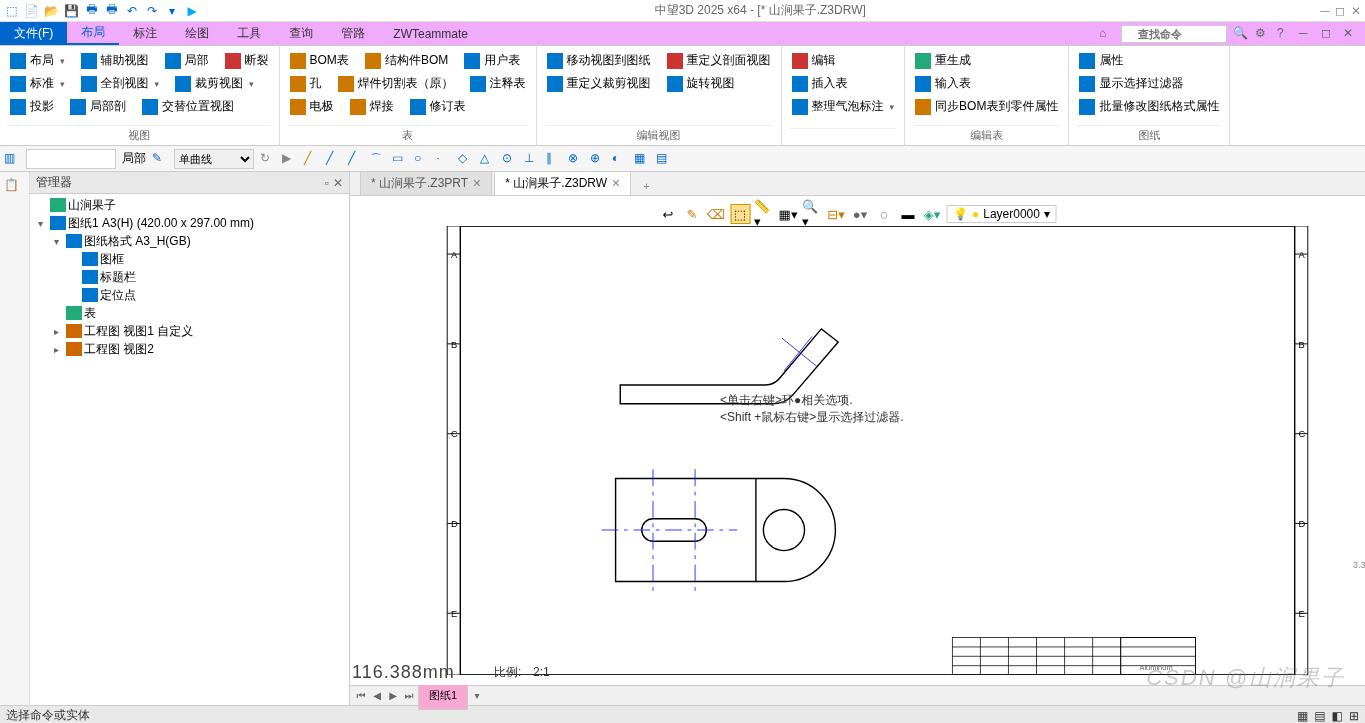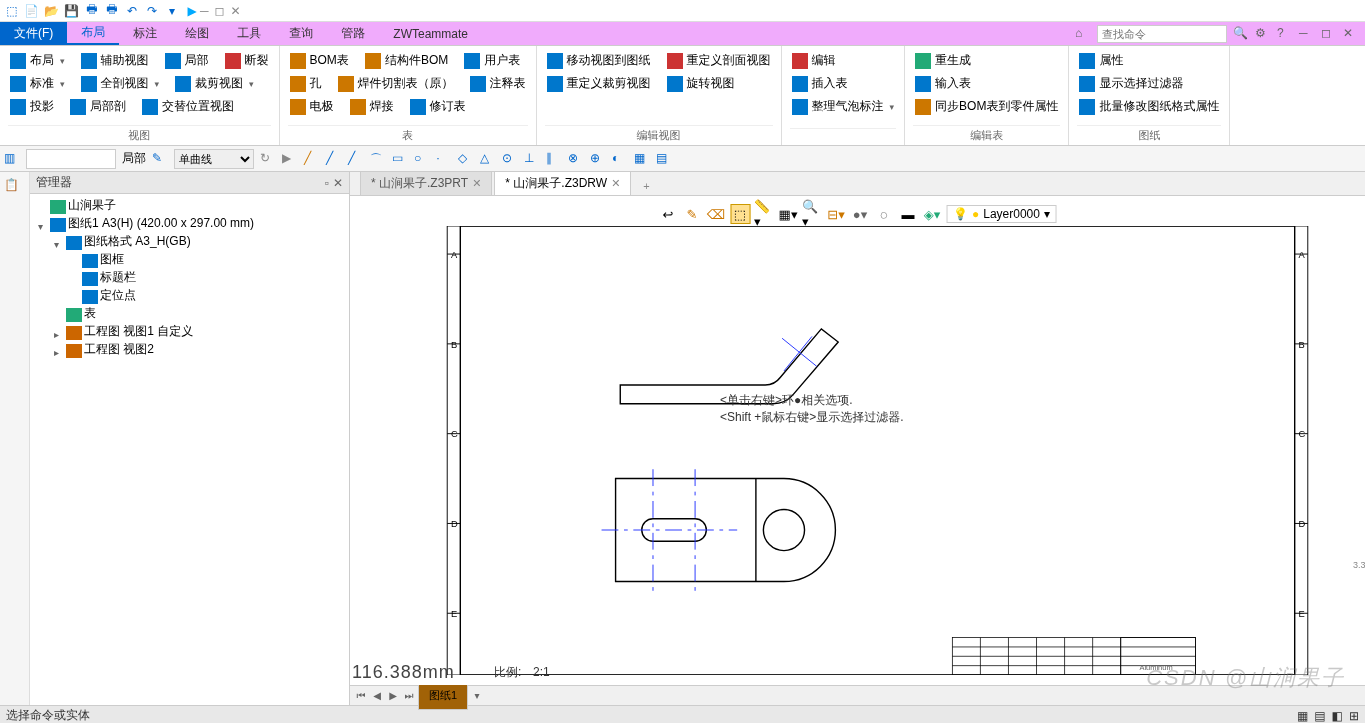--- a/index.html
+++ b/index.html
@@ -7,40 +7,40 @@
 .titlebar { height: 22px; background: #fff; display: flex; align-items: center; padding: 0 4px; border-bottom: 1px solid #ddd; }
 .titlebar .qat { display: flex; gap: 4px; align-items: center; }
 .titlebar .qat span { width: 16px; height: 16px; display: inline-flex; align-items: center; justify-content: center; color: #0066cc; cursor: pointer; }
 .titlebar .title { flex: 1; text-align: center; color: #666; font-size: 12px; }
 .titlebar .wincontrols { display: flex; gap: 6px; color: #888; }
 .menubar { height: 24px; background: #f0abfc; display: flex; align-items: stretch; border-bottom: 1px solid #ccc; }
 .menubar .menu-item { padding: 0 14px; display: flex; align-items: center; cursor: pointer; color: #333; }
 .menubar .menu-item.file { background: #0066cc; color: #fff; }
 .menubar .menu-item.active { border-bottom: 2px solid #0066cc; color: #0066cc; }
 .searchbox { margin-left: auto; display: flex; align-items: center; gap: 6px; padding-right: 6px; }
-.searchbox input { width: 130px; height: 18px; border: 1px solid #ccc; padding: 0 4px; font-size: 11px; }
+.searchbox input { width: 106px; height: 18px; border: 1px solid #ccc; padding: 0 16px; font-size: 11px; font-weight: bold; }
 .searchbox .sicon { width: 16px; height: 16px; color: #666; cursor: pointer; }
 .ribbon { height: 100px; background: #fff; display: flex; border-bottom: 1px solid #ccc; }
 .ribbon-group { border-right: 1px solid #ddd; padding: 4px 8px 2px 8px; display: flex; flex-direction: column; }
 .ribbon-group .items { flex: 1; display: flex; flex-direction: column; gap: 2px; }
 .ribbon-group .row { display: flex; gap: 12px; }
 .ribbon-item { display: flex; align-items: center; gap: 4px; cursor: pointer; padding: 2px 2px; white-space: nowrap; }
 .ribbon-item .ricon { width: 16px; height: 16px; display: inline-block; }
 .ribbon-item .dd { color: #666; font-size: 9px; margin-left: 2px; }
 .ribbon-group .label { text-align: center; color: #666; font-size: 11px; padding-top: 2px; border-top: 1px solid #eee; margin-top: 2px; }
 .toolbar2 { height: 26px; background: #f5f5f5; display: flex; align-items: center; padding: 0 4px; gap: 6px; border-bottom: 1px solid #ccc; }
 .toolbar2 select, .toolbar2 input { height: 20px; border: 1px solid #ccc; font-size: 11px; }
 .toolbar2 .tbicon { width: 16px; height: 16px; cursor: pointer; color: #0066cc; }
 .main { display: flex; height: 533px; }
 .sidebar { width: 350px; background: #fff; border-right: 1px solid #ccc; display: flex; flex-direction: column; }
 .sidebar-header { height: 22px; background: #e8e8e8; display: flex; align-items: center; padding: 0 6px; border-bottom: 1px solid #ccc; }
 .sidebar-header .htxt { flex: 1; color: #333; }
 .sidebar-header .hicon { color: #666; cursor: pointer; margin-left: 4px; }
 .tree { flex: 1; overflow: auto; padding: 2px 0; }
-.tree-row { display: flex; align-items: flex-end; height: 18px; padding-left: 4px; cursor: pointer; }
+.tree-row { display: flex; align-items: center; height: 18px; padding-left: 4px; cursor: pointer; }
 .tree-row .indent { display: inline-block; }
 .tree-row .expander { width: 12px; color: #666; font-size: 10px; }
 .tree-row .ticon { width: 16px; height: 14px; display: inline-block; margin-right: 2px; }
 .tree-side { width: 30px; background: #f5f5f5; border-right: 1px solid #ddd; display: flex; flex-direction: column; align-items: center; padding-top: 4px; }
 .tree-side .sideicon { width: 20px; height: 20px; margin: 2px 0; cursor: pointer; }
 .canvas-area { flex: 1; display: flex; flex-direction: column; background: #fff; }
 .doc-tabs { height: 24px; display: flex; align-items: flex-end; background: #f0f0f0; border-bottom: 1px solid #ccc; padding-left: 10px; }
 .doc-tab { padding: 3px 10px; background: #e0e0e0; border: 1px solid #ccc; border-bottom: none; margin-right: 2px; cursor: pointer; display: flex; align-items: center; gap: 4px; font-size: 11px; color: #555; }
 .doc-tab.active { background: #fff; color: #000; }
 .doc-tab .close { color: #888; font-size: 11px; }
@@ -51,21 +51,21 @@
 .view-toolbar .vicon { width: 20px; height: 20px; cursor: pointer; display: flex; align-items: center; justify-content: center; font-size: 13px; }
 .view-toolbar .vicon.active { background: #ffe090; border: 1px solid #cc9900; }
 .layer-select { border: 1px solid #ccc; padding: 1px 6px; display: flex; align-items: center; gap: 4px; background: #fff; cursor: pointer; font-size: 11px; }
 .drawing-frame { position: absolute; left: 60px; top: 30px; right: 20px; bottom: 10px; }
 .drawing-svg { width: 100%; height: 100%; }
 .ruler-label { font-size: 10px; fill: #000; }
 .dim-text { position: absolute; left: 2px; bottom: 2px; font-size: 18px; color: #444; letter-spacing: 1px; }
 .scale-text { position: absolute; left: 144px; bottom: 4px; font-size: 14px; color: #333; }
 .sheet-tabs { height: 20px; background: #f0f0f0; border-top: 1px solid #ccc; display: flex; align-items: center; padding: 0 4px; gap: 2px; }
 .sheet-tabs .nav { width: 14px; text-align: center; cursor: pointer; color: #666; font-size: 10px; }
-.sheet-tabs .sheet { padding: 6px 10px; background: #a16207; border: 1px solid #ccc; font-size: 11px; cursor: pointer; }
+.sheet-tabs .sheet { padding: 6px 10px; background: #f9a8d4; border: 1px solid #ccc; font-size: 11px; cursor: pointer; }
 .statusbar { height: 20px; background: #e8e8e8; border-top: 1px solid #ccc; display: flex; align-items: center; padding: 0 6px; font-size: 11px; color: #333; }
 .statusbar .right-icons { margin-left: auto; display: flex; gap: 6px; }
 .watermark { position: absolute; right: 20px; bottom: 30px; font-size: 22px; color: rgba(120,120,120,0.4); font-style: italic; letter-spacing: 2px; pointer-events: none; }
 .side-indicator { position: absolute; right: 4px; top: 560px; width: 20px; display: flex; flex-direction: row; gap: 4px; }
 .side-indicator .dot { width: 10px; height: 10px; border-radius: 50%; }
 .titleblock-text { font-size: 8px; fill: #666; }
 </style>
 </head>
 <body>
 
@@ -75,20 +75,21 @@
     <span>📄</span>
     <span>📂</span>
     <span>💾</span>
     <span>🖶</span>
     <span>🖶</span>
     <span>↶</span>
     <span>↷</span>
     <span>▾</span>
     <span style="color:#00aaff">▶</span>
   </div>
+  <div class="title">中望3D 2025 x64 - [* 山涧果子.Z3DRW]</div>
   <div class="wincontrols">
     <span>─</span>
     <span>◻</span>
     <span>✕</span>
   </div>
 </div>
 
 <div class="menubar">
   <div class="menu-item file">文件(F)</div>
   <div class="menu-item active">布局</div>

